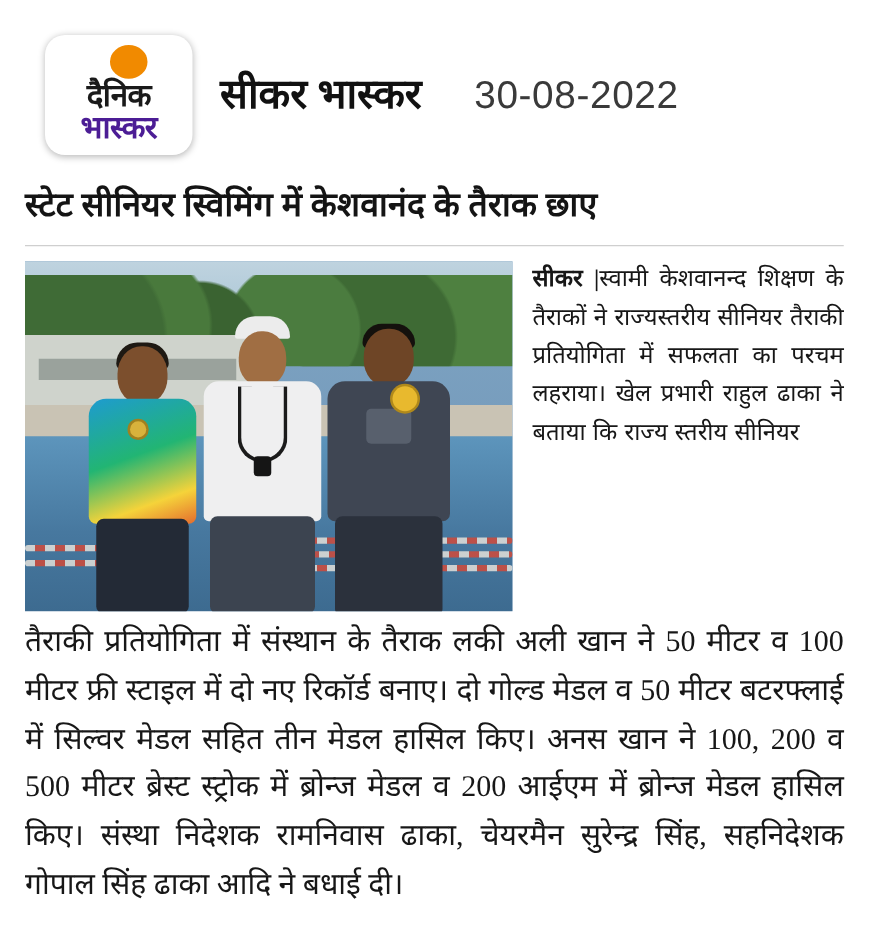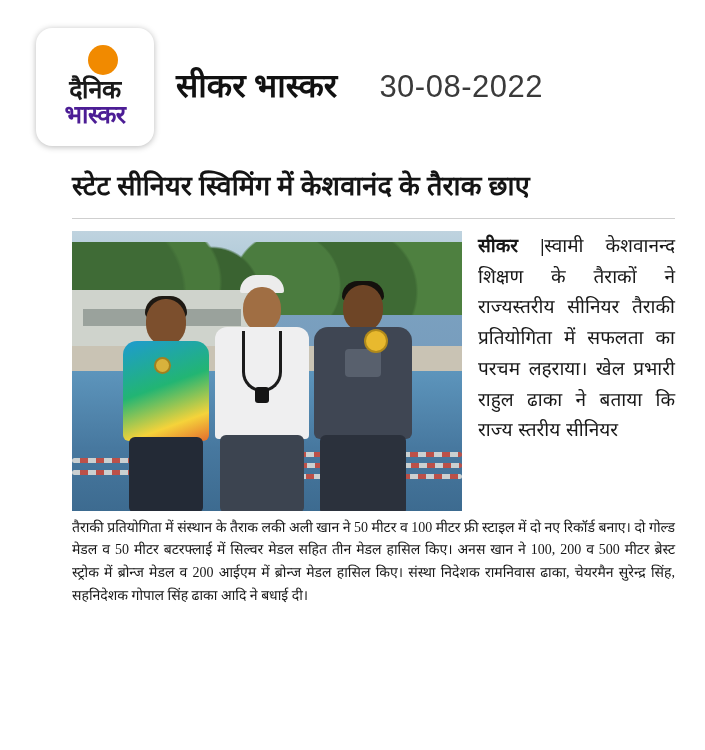--- a/index.html
+++ b/index.html
@@ -23,21 +23,21 @@
 
   
   .masthead {
     display: flex;
     align-items: center;
     padding: 28px 0 10px 36px;
     gap: 22px;
   }
   .logo-box {
     width: 118px;
-    height: 118px;
+    height: 96px;
     border-radius: 16px;
     background: #ffffff;
     box-shadow: 0 1px 6px rgba(0,0,0,0.28);
     display: flex;
     flex-direction: column;
     align-items: center;
     justify-content: center;
     box-sizing: border-box;
     padding: 8px 6px;
   }
@@ -81,22 +81,21 @@
   }
   .edition-date {
     font-family: "Liberation Sans", sans-serif;
     font-size: 31px;
     color: #3a3a3a;
     letter-spacing: 0.5px;
   }
 
   
   .article {
-    padding: 14px 30px 0 32px;
-    margin-left: 40px;
+    padding: 14px 30px 0 20px;
   }
   .headline {
     font-family: "Liberation Serif", serif;
     font-weight: bold;
     font-size: 27px;
     color: #141414;
     line-height: 1.25;
     letter-spacing: 0.2px;
     margin-bottom: 14px;
   }
@@ -252,21 +251,21 @@
     word-spacing: 1px;
   }
   .lead .dateline {
     font-weight: bold;
   }
 
   
   .body-rest {
     margin-top: 6px;
     font-family: "Liberation Serif", serif;
-    font-size: 14px;
+    font-size: 24px;
     line-height: 1.62;
     color: #171717;
     text-align: justify;
     text-justify: inter-word;
   }
 </style>
 </head>
 <body>
 
 <div class="page">

